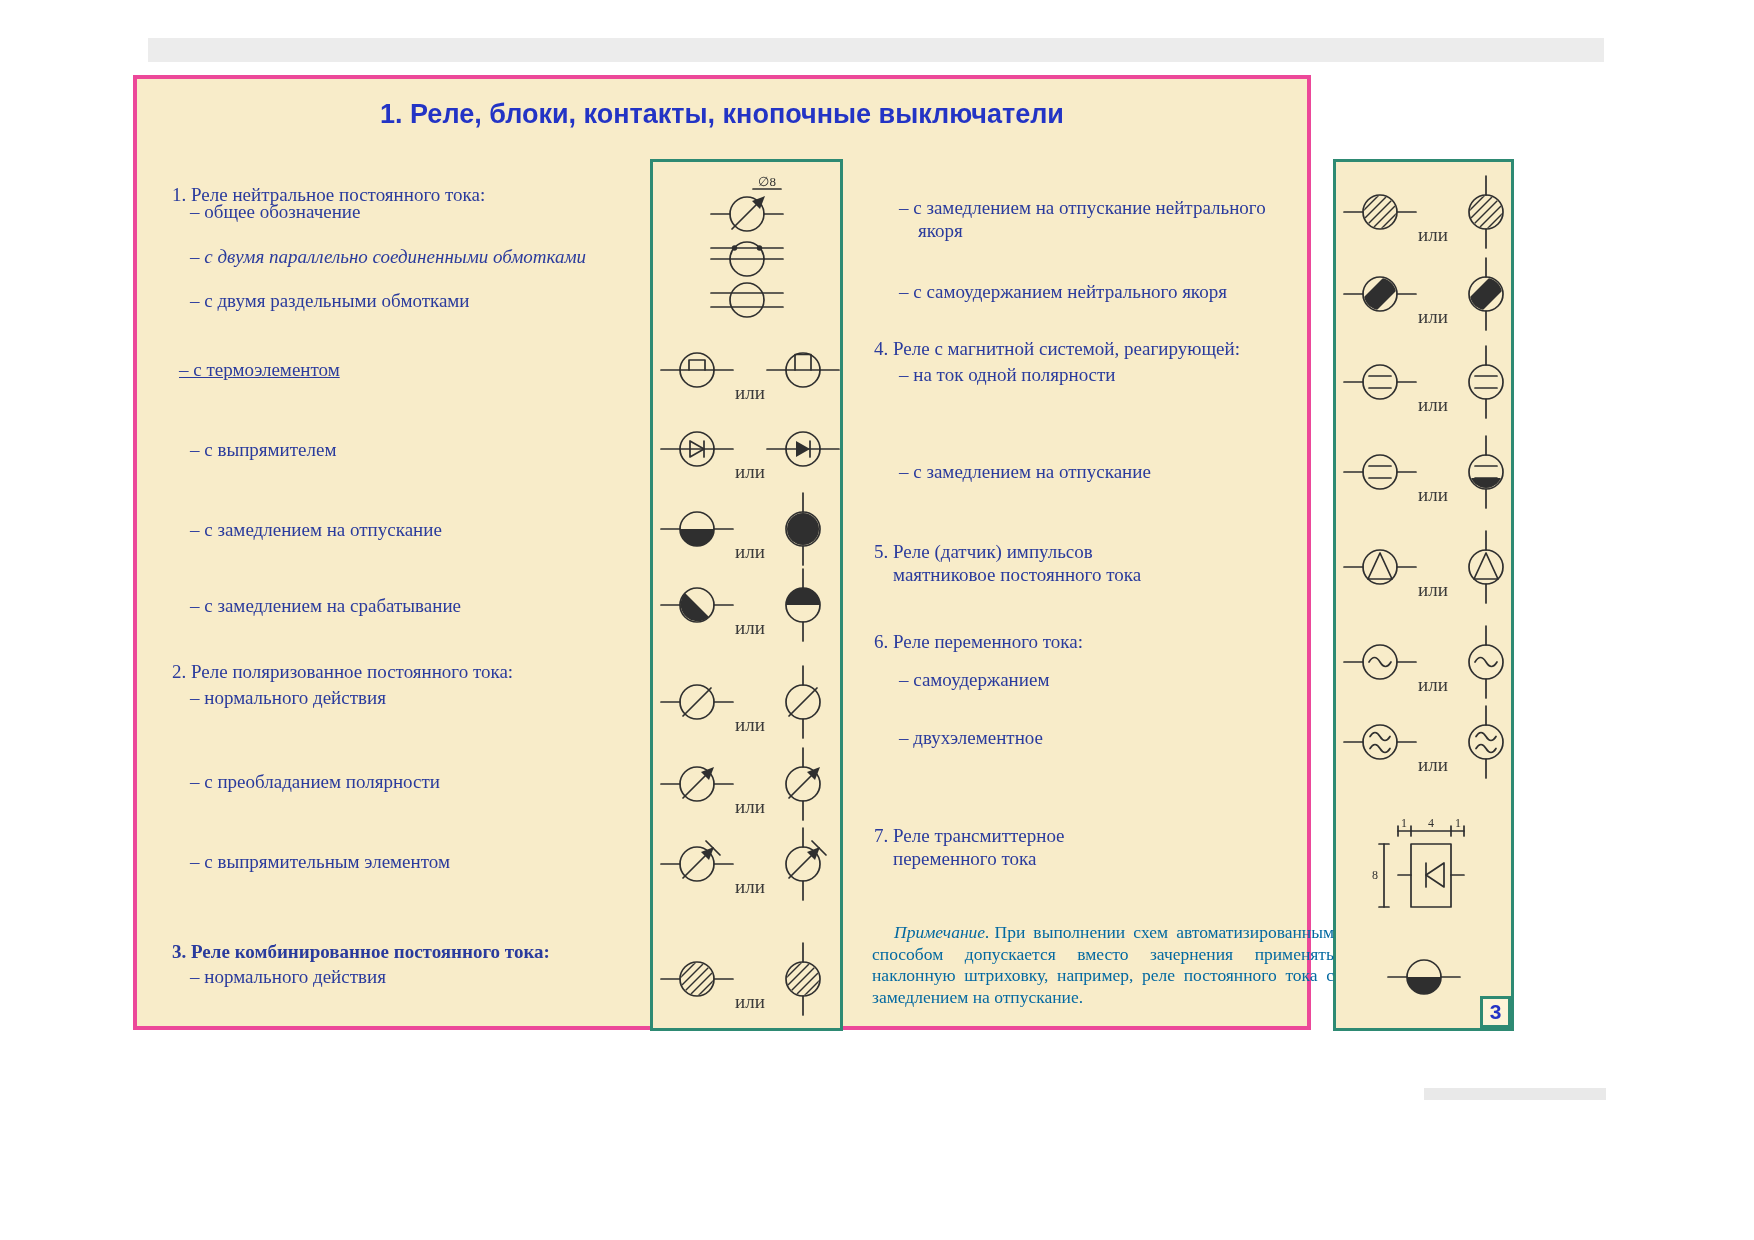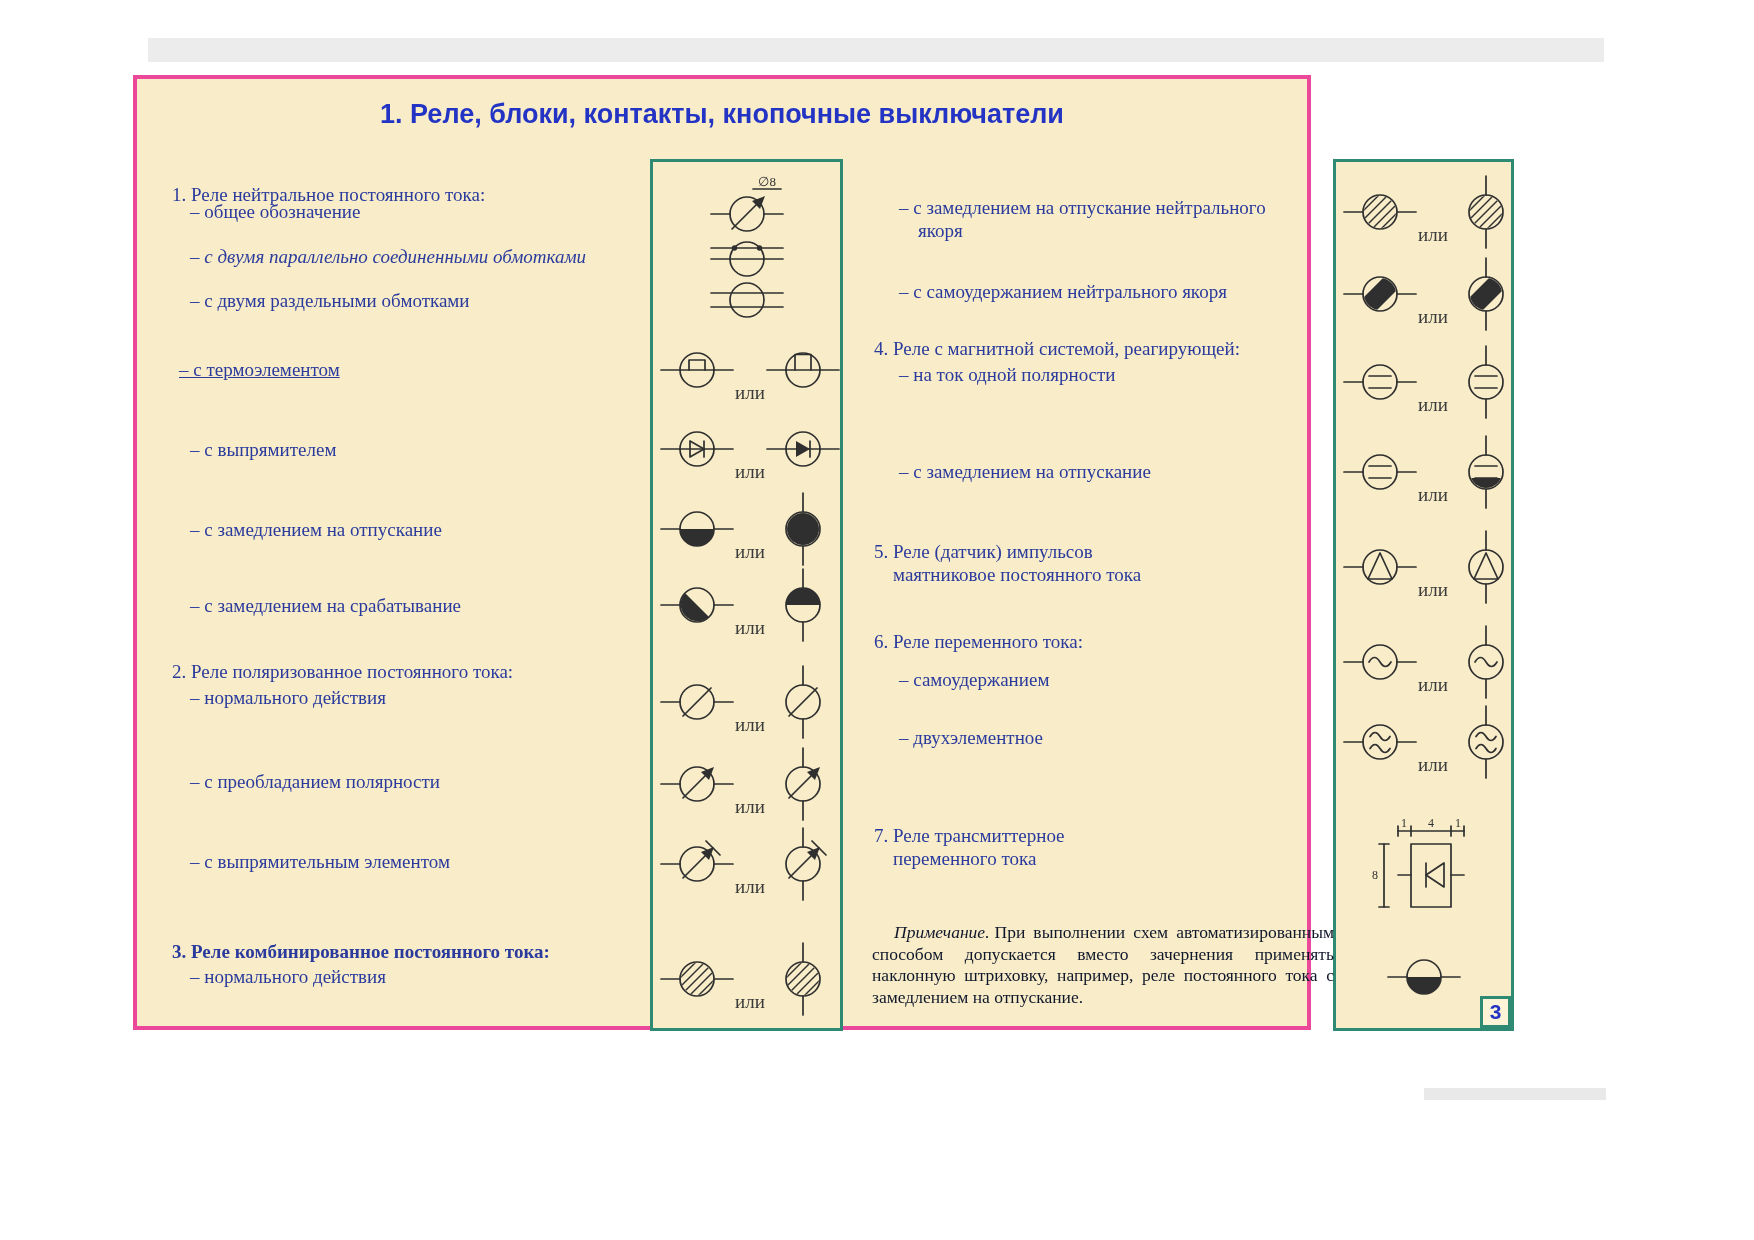--- a/index.html
+++ b/index.html
@@ -13,21 +13,21 @@
   .col { position:absolute; inset:0; }
   .txt-item { position:absolute; color:#2a3b9d; font-size:19px; line-height:23px; white-space:pre-line; }
   .sym-box { position:absolute; border:3px solid #2e8a73; background:#f8ecc9; }
   #sym-box-left  { left:513px; top:80px; width:193px; height:872px; }
   #sym-box-right { left:1196px; top:80px; width:181px; height:872px; }
   .sym-row { position:absolute; left:0; width:100%; display:flex; justify-content:space-between;
              align-items:flex-start; padding:0 6px; }
   .sym-row.single { justify-content:center; }
   .sym-cell { display:inline-flex; }
   .or { font-size:19px; color:#3a3a3a; margin-top:50px; }
-  .note { position:absolute; left:735px; top:843px; width:462px; color:#0f172a; font-size:17.5px;
+  .note { position:absolute; left:735px; top:843px; width:462px; color:#0369a1; font-size:17.5px;
           line-height:21.5px; text-align:justify; text-indent:22px; }
   .note .nlabel { font-style:italic; }
   .note .nbody { margin-left:5px; }
   .pageno { position:absolute; left:1343px; top:917px; width:31px; height:32px; border:3px solid #2e8a73;
             display:flex; align-items:center; justify-content:center; background:#fdf4d8;
             font-family:"Liberation Sans", sans-serif; font-weight:bold; font-size:21px; color:#2334c5; }
 </style>
 </head>
 <body>
 

